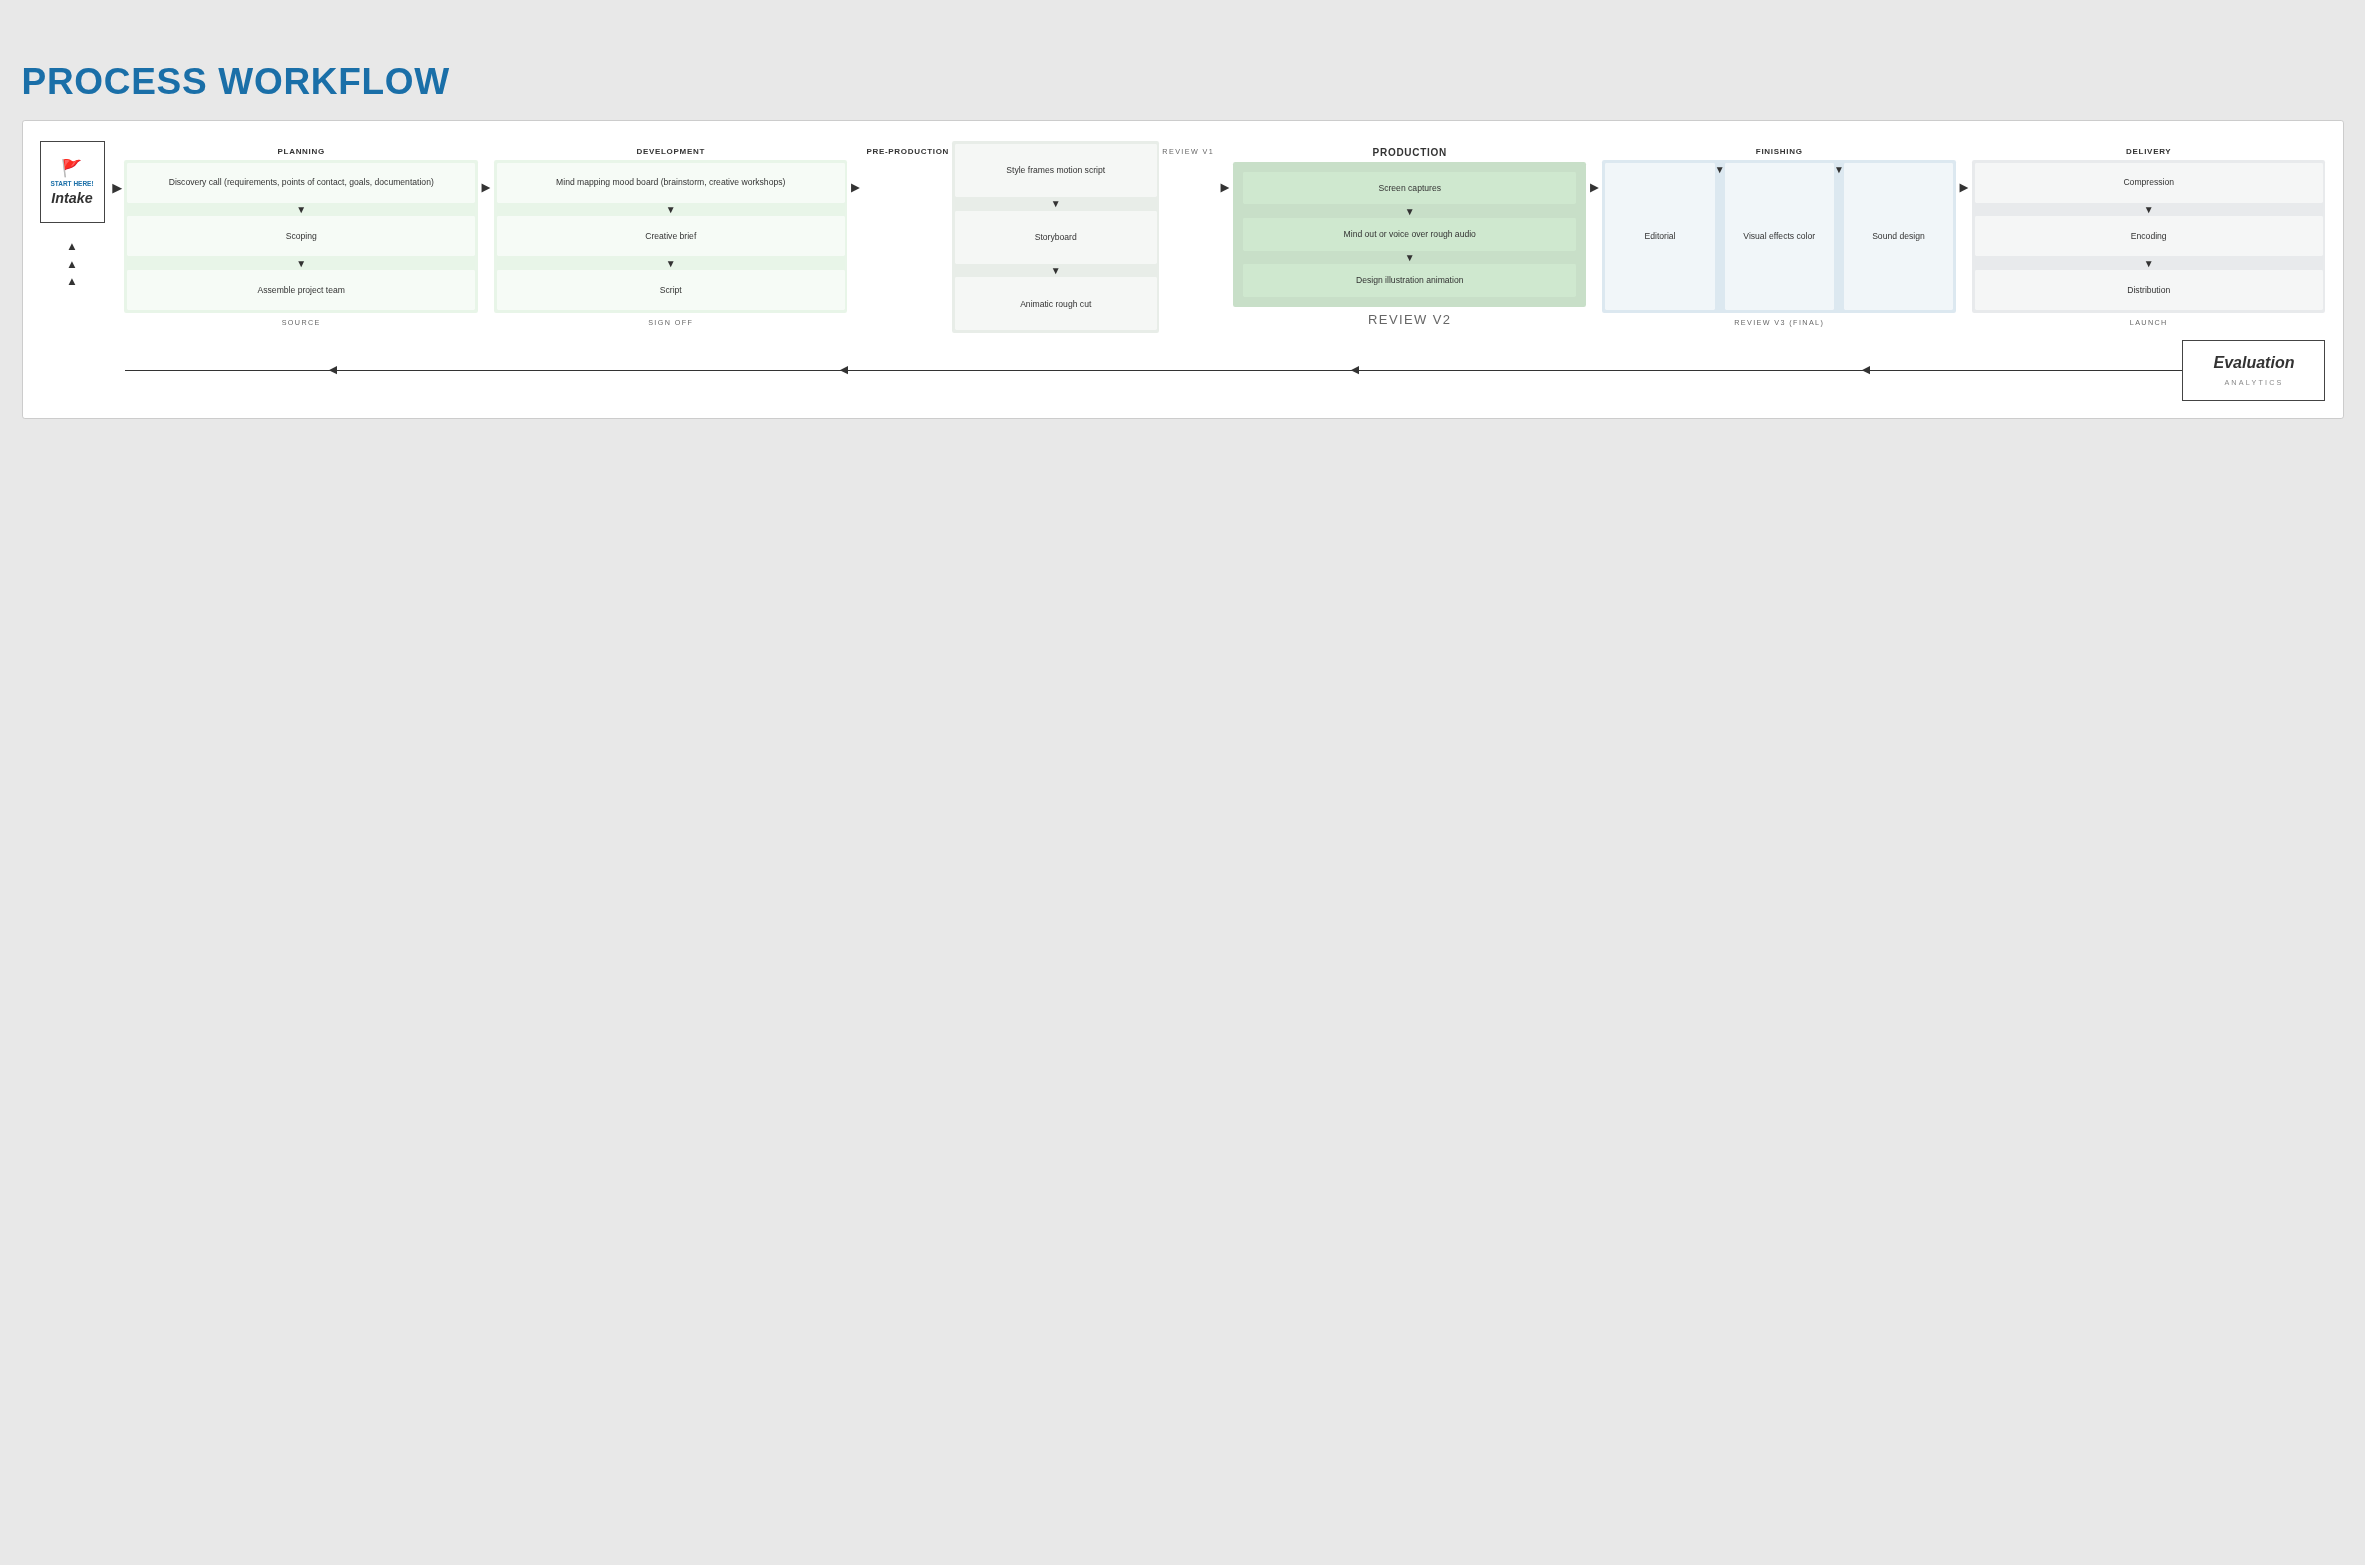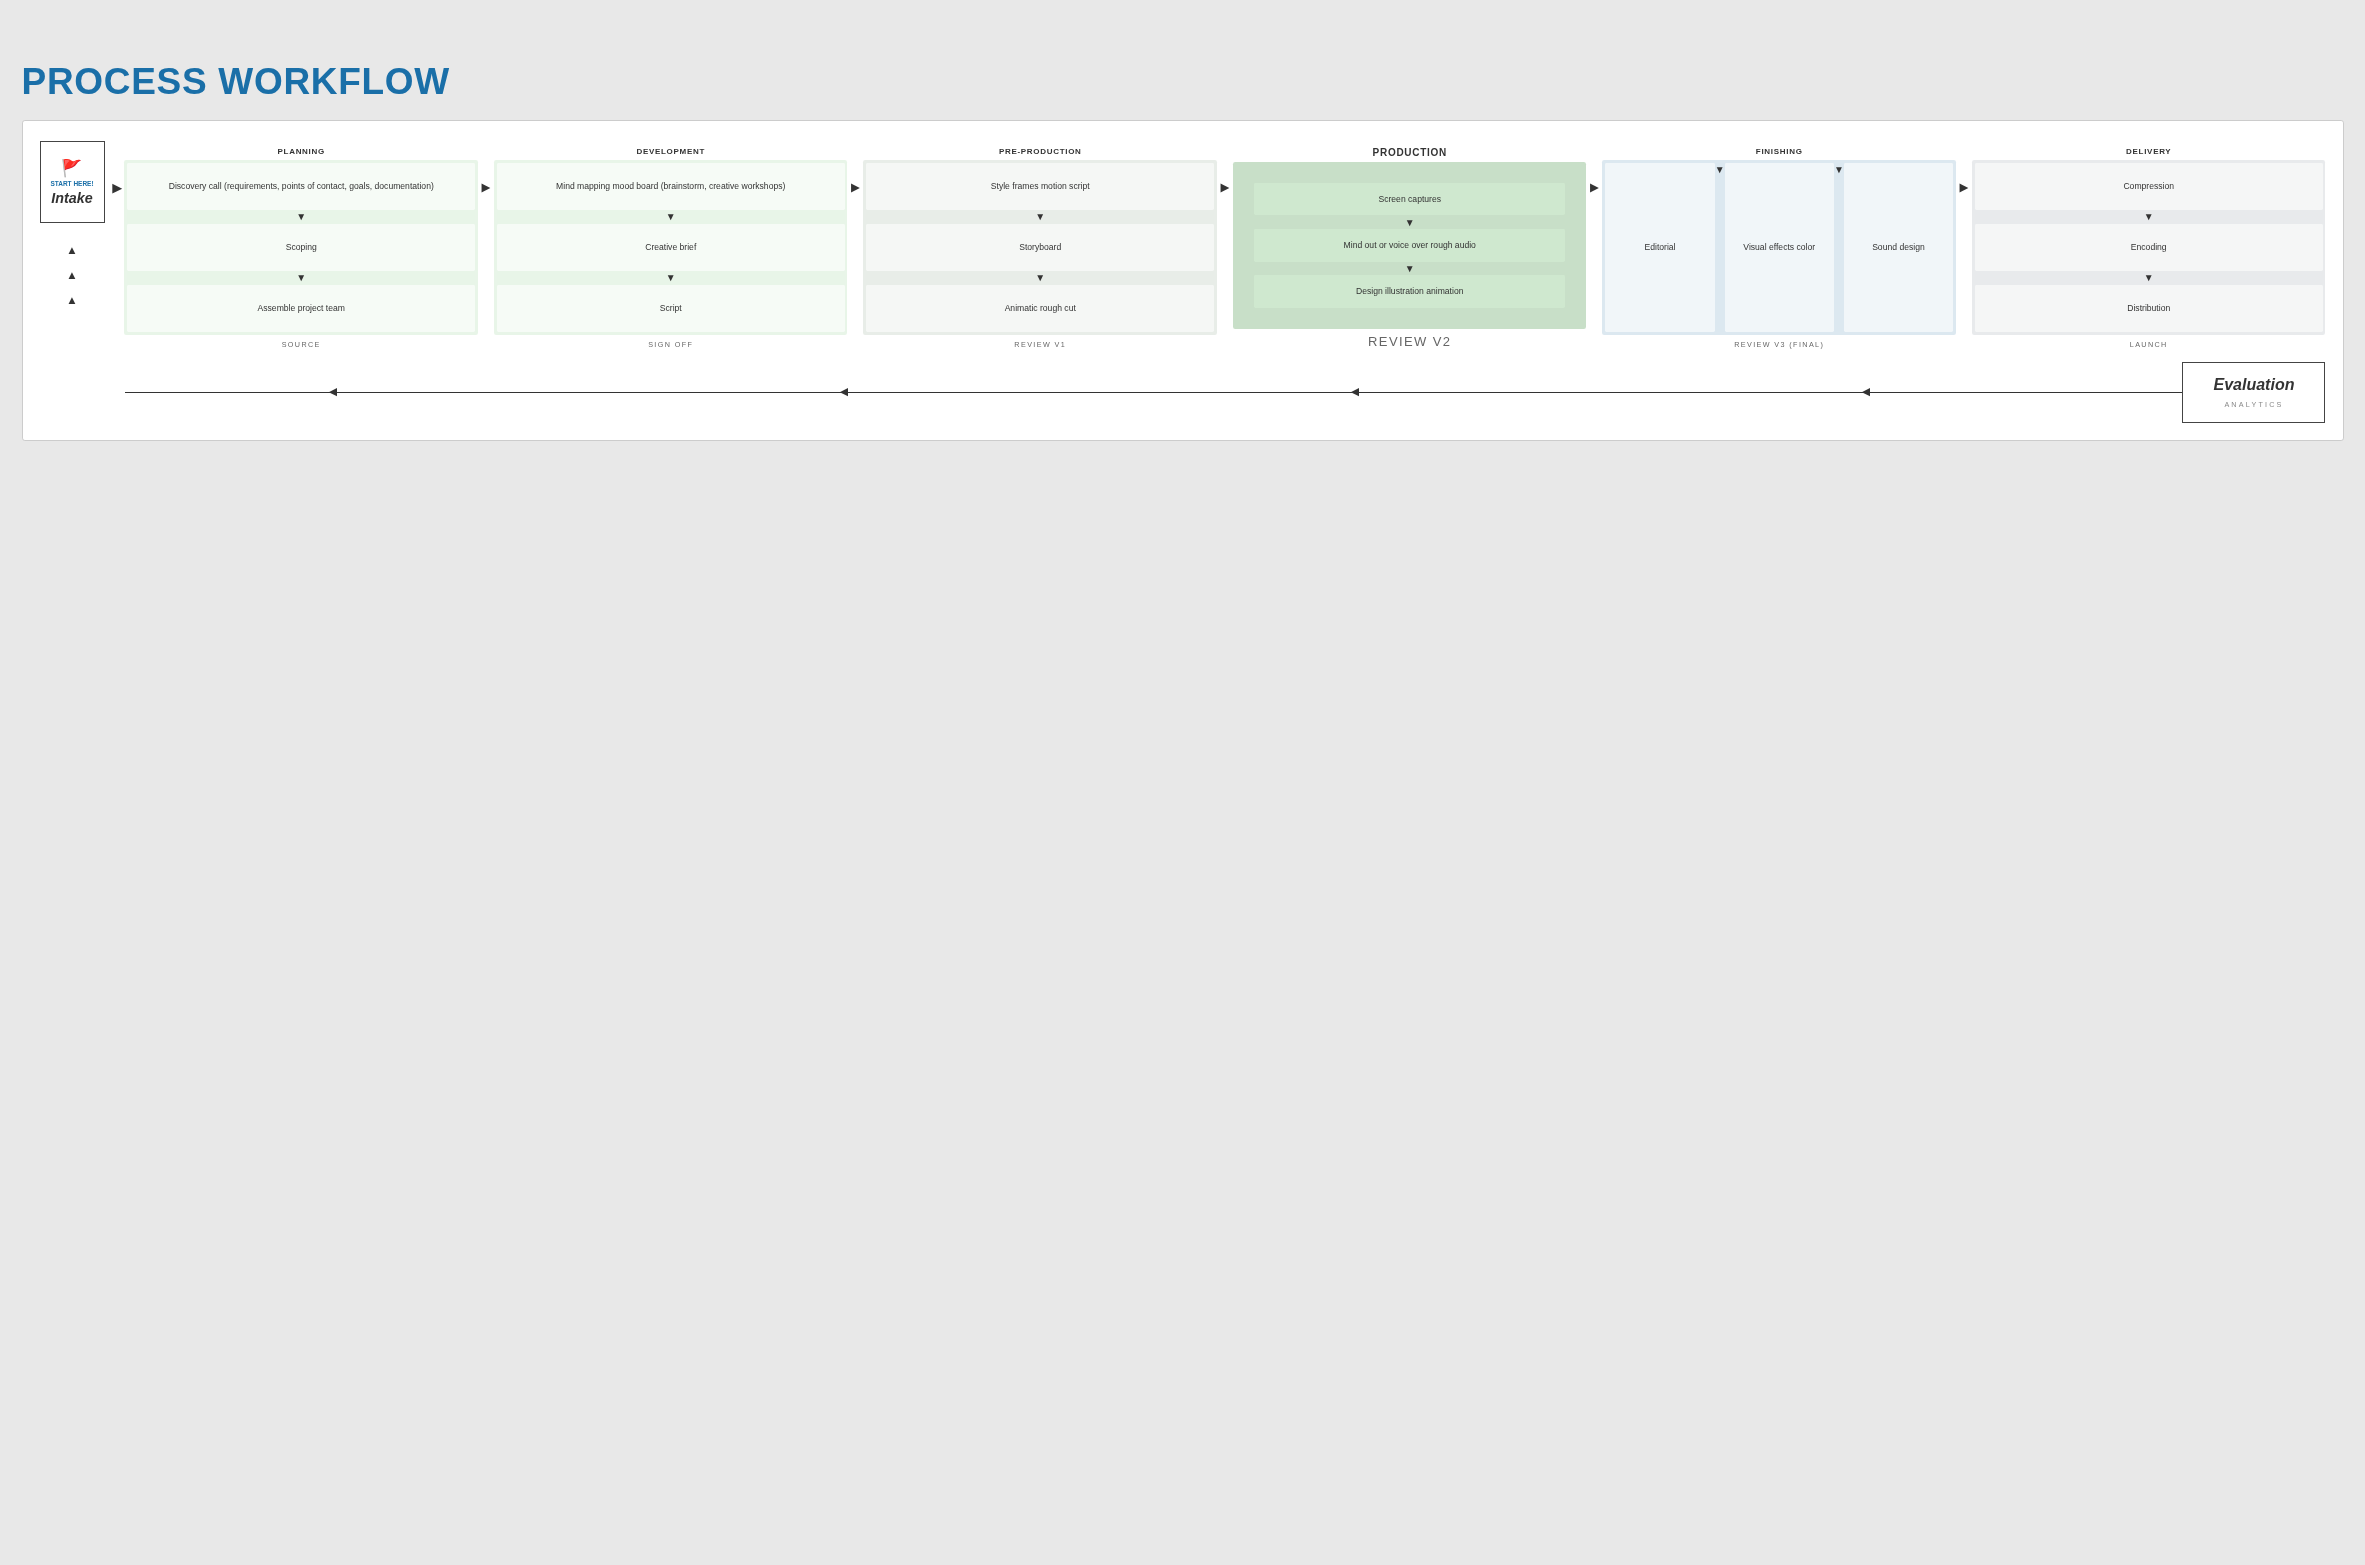--- a/index.html
+++ b/index.html
@@ -67,37 +67,37 @@
             <div style="text-align: center; font-size: 10px; color: rgb(51, 51, 51); padding: 1.4px 0px;">▼</div>
             <div style="text-align: center; font-size: 8.6px; color: rgb(51, 51, 51); padding: 10px 5.7px; line-height: 1.45; background: rgba(255, 255, 255, 0.6); border-radius: 1.4px; flex: 1 1 0%; display: flex; align-items: center; justify-content: center;">Creative brief</div>
             <div style="text-align: center; font-size: 10px; color: rgb(51, 51, 51); padding: 1.4px 0px;">▼</div>
             <div style="text-align: center; font-size: 8.6px; color: rgb(51, 51, 51); padding: 10px 5.7px; line-height: 1.45; background: rgba(255, 255, 255, 0.6); border-radius: 1.4px; flex: 1 1 0%; display: flex; align-items: center; justify-content: center;">Script</div>
           </div>
           <div style="text-align: center; font-size: 7.2px; letter-spacing: 1.4px; color: rgb(102, 102, 102); padding: 5.7px 2.9px; text-transform: uppercase;">SIGN OFF</div>
         </div>
         <div style="display: flex; align-items: flex-start; justify-content: center; padding-top: 39px; flex-shrink: 0; width: 16px;">
           <span style="font-size:11.5px;color:#333;">▶</span>
         </div>
-        <div style="flex: 1 1 0%; display: flex; flex-direction: column; min-width: 0px;">
+        <div style="flex: 1 1 0%; display: flex; flex-direction: row; min-width: 0px;">
           <div style="text-align: center; font-size: 8px; font-weight: bold; letter-spacing: 0.7px; padding: 5.7px 2.9px 4.3px; color: rgb(51, 51, 51); text-transform: uppercase;">PRE-PRODUCTION</div>
           <div style="flex: 1 1 0%; display: flex; flex-direction: column; background: rgb(232, 237, 232); border-radius: 2.2px; padding: 2.9px;">
             <div style="text-align: center; font-size: 8.6px; color: rgb(51, 51, 51); padding: 10px 5.7px; line-height: 1.45; background: rgba(255, 255, 255, 0.55); border-radius: 1.4px; flex: 1 1 0%; display: flex; align-items: center; justify-content: center;">Style frames motion script</div>
             <div style="text-align: center; font-size: 10px; color: rgb(51, 51, 51); padding: 1.4px 0px;">▼</div>
             <div style="text-align: center; font-size: 8.6px; color: rgb(51, 51, 51); padding: 10px 5.7px; line-height: 1.45; background: rgba(255, 255, 255, 0.55); border-radius: 1.4px; flex: 1 1 0%; display: flex; align-items: center; justify-content: center;">Storyboard</div>
             <div style="text-align: center; font-size: 10px; color: rgb(51, 51, 51); padding: 1.4px 0px;">▼</div>
             <div style="text-align: center; font-size: 8.6px; color: rgb(51, 51, 51); padding: 10px 5.7px; line-height: 1.45; background: rgba(255, 255, 255, 0.55); border-radius: 1.4px; flex: 1 1 0%; display: flex; align-items: center; justify-content: center;">Animatic rough cut</div>
           </div>
           <div style="text-align: center; font-size: 7.2px; letter-spacing: 1.4px; color: rgb(102, 102, 102); padding: 5.7px 2.9px; text-transform: uppercase;">REVIEW V1</div>
         </div>
         <div style="display: flex; align-items: flex-start; justify-content: center; padding-top: 39px; flex-shrink: 0; width: 16px;">
           <span style="font-size:11.5px;color:#333;">▶</span>
         </div>
         <div style="flex: 1 1 0%; display: flex; flex-direction: column; min-width: 0px;">
           <div style="text-align: center; font-size: 10px; font-weight: bold; letter-spacing: 0.7px; padding: 5.7px 2.9px 4.3px; color: rgb(51, 51, 51); text-transform: uppercase;">PRODUCTION</div>
-          <div style="flex: 1 1 0%; display: flex; flex-direction: column; background: rgb(200, 223, 200); border-radius: 2.2px; padding: 21px;">
+          <div style="flex: 1 1 0%; display: flex; flex-direction: column; background: rgb(200, 223, 200); border-radius: 2.2px; padding: 10px;">
             <div style="text-align: center; font-size: 8.6px; color: rgb(51, 51, 51); padding: 10px 5.7px; line-height: 1.45; background: rgba(210, 235, 210, 0.7); border-radius: 1.4px; flex: 1 1 0%; display: flex; align-items: center; justify-content: center;">Screen captures</div>
             <div style="text-align: center; font-size: 10px; color: rgb(51, 51, 51); padding: 1.4px 0px;">▼</div>
             <div style="text-align: center; font-size: 8.6px; color: rgb(51, 51, 51); padding: 10px 5.7px; line-height: 1.45; background: rgba(210, 235, 210, 0.7); border-radius: 1.4px; flex: 1 1 0%; display: flex; align-items: center; justify-content: center;">Mind out or voice over rough audio</div>
             <div style="text-align: center; font-size: 10px; color: rgb(51, 51, 51); padding: 1.4px 0px;">▼</div>
             <div style="text-align: center; font-size: 8.6px; color: rgb(51, 51, 51); padding: 10px 5.7px; line-height: 1.45; background: rgba(210, 235, 210, 0.7); border-radius: 1.4px; flex: 1 1 0%; display: flex; align-items: center; justify-content: center;">Design illustration animation</div>
           </div>
           <div style="text-align: center; font-size: 13px; letter-spacing: 1.4px; color: rgb(102, 102, 102); padding: 5.7px 2.9px; text-transform: uppercase;">REVIEW V2</div>
         </div>
         <div style="display: flex; align-items: flex-start; justify-content: center; padding-top: 39px; flex-shrink: 0; width: 16px;">
           <span style="font-size:11.5px;color:#333;">▶</span>

